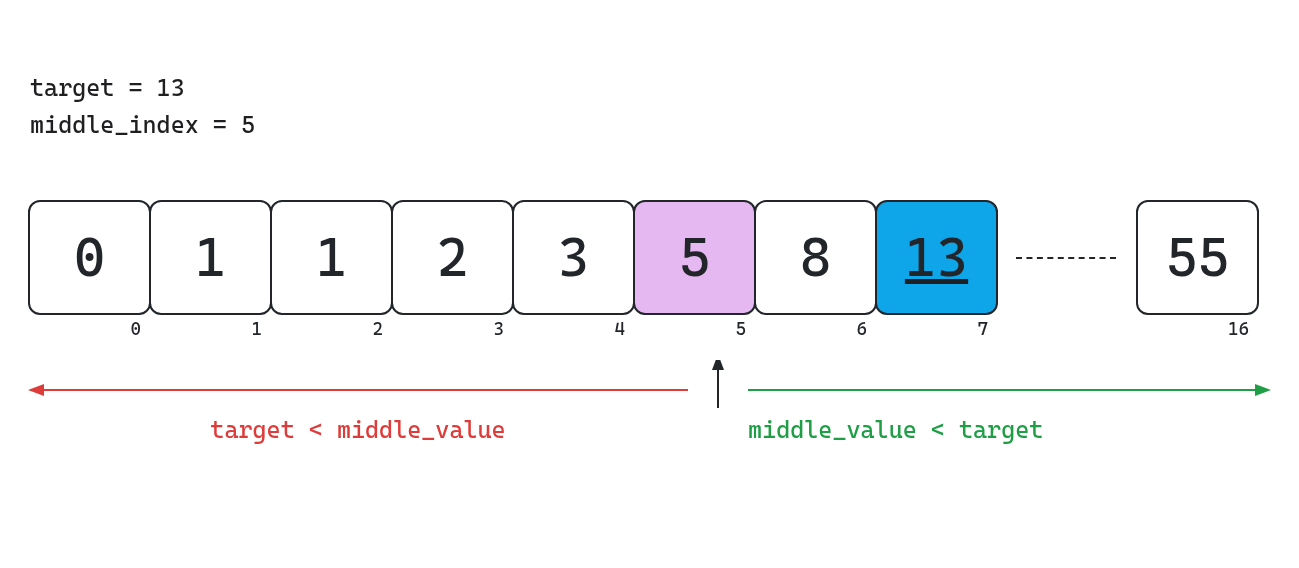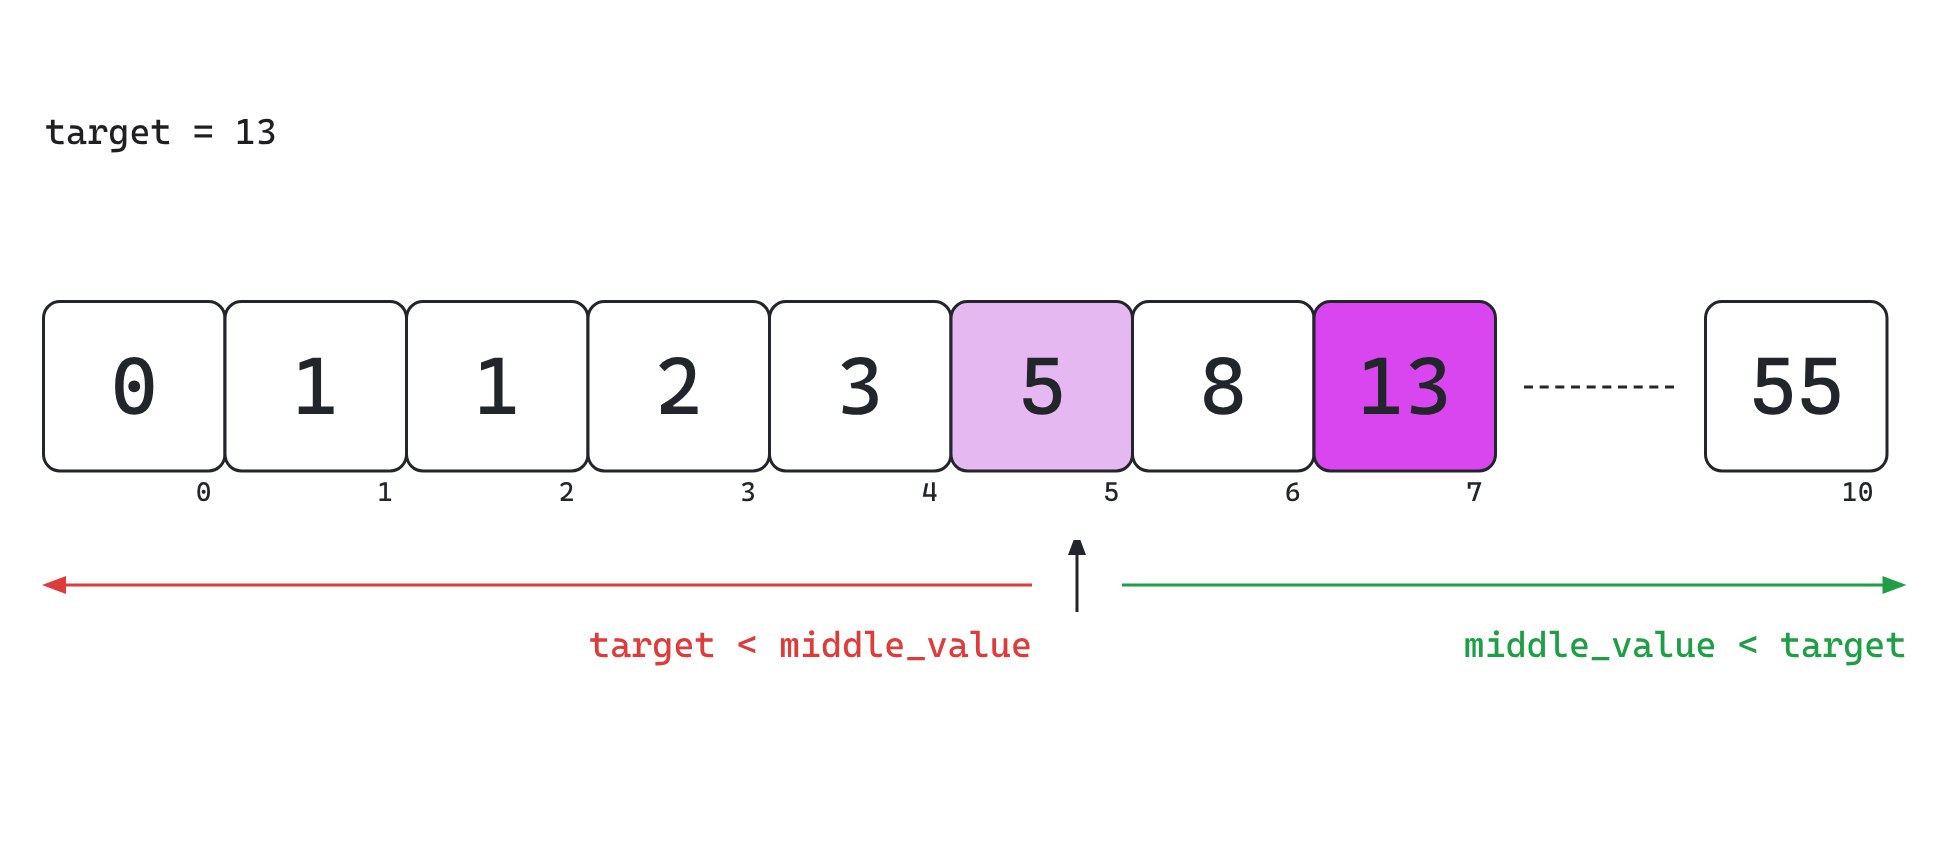--- a/index.html
+++ b/index.html
@@ -59,21 +59,21 @@
     color: #22262a;
   }
   .cell-index {
     position: absolute;
     right: 8px;
     bottom: -26px;
     font-size: 18px;
     color: #22262a;
   }
   .cell.middle { background: #e6b8f2; }
-  .cell.target { background: #d946ef; }
+  .cell.target { background: #0ea5e9; text-decoration: underline; }
   .ellipsis-dash {
     border-top: 2px dashed #22262a;
     width: 100px;
     height: 0;
   }
   
   .arrows {
     position: absolute;
     left: 28px;
     top: 360px;
@@ -85,41 +85,42 @@
     left: 0;
     top: 0;
     width: 1243px;
     height: 80px;
   }
   .left-label {
     position: absolute;
     left: 0;
     width: 660px;
     top: 56px;
-    text-align: right;
+    text-align: center;
     font-size: 24px;
     color: #de3c3a;
   }
   .right-label {
     position: absolute;
     left: 720px;
     width: 523px;
     top: 56px;
-    text-align: right;
+    text-align: left;
     font-size: 24px;
     color: #1f9e46;
   }
 </style>
 </head>
 <body>
 
 <div class="canvas">
 
   <div class="info">
     <div class="info-row">target = 13</div>
+    <div class="info-row">middle_index = 5</div>
   </div>
 
   <div class="array" id="array">
       <div class="cell">
         <span class="cell-value">0</span>
         <span class="cell-index">0</span>
       </div>
       <div class="cell">
         <span class="cell-value">1</span>
         <span class="cell-index">1</span>
@@ -146,21 +147,21 @@
       </div>
       <div class="cell target">
         <span class="cell-value">13</span>
         <span class="cell-index">7</span>
       </div>
       <div class="gap">
         <div class="ellipsis-dash"></div>
       </div>
       <div class="cell">
         <span class="cell-value">55</span>
-        <span class="cell-index">10</span>
+        <span class="cell-index">16</span>
       </div>
     </div>
 
   <div class="arrows">
     <svg class="arrow-svg" viewBox="0 0 1243 80">
 
       <line x1="14" y1="30" x2="660" y2="30" stroke="#de3c3a" stroke-width="2"></line>
       <polygon points="0,30 16,24 16,36" fill="#de3c3a"></polygon>
 
       <line x1="720" y1="30" x2="1229" y2="30" stroke="#1f9e46" stroke-width="2"></line>

